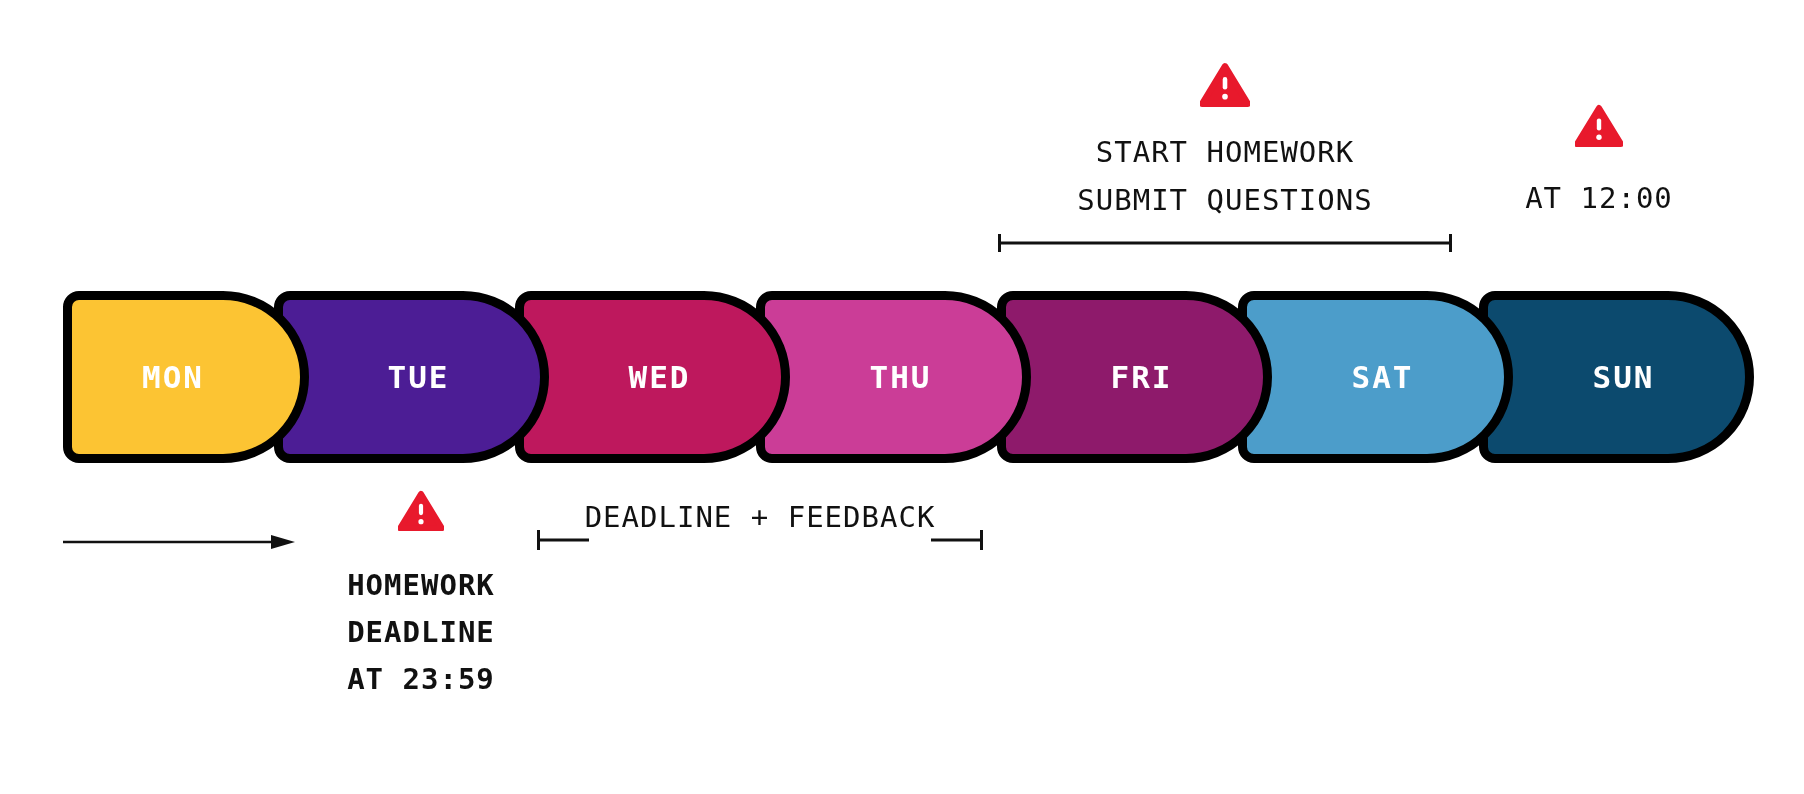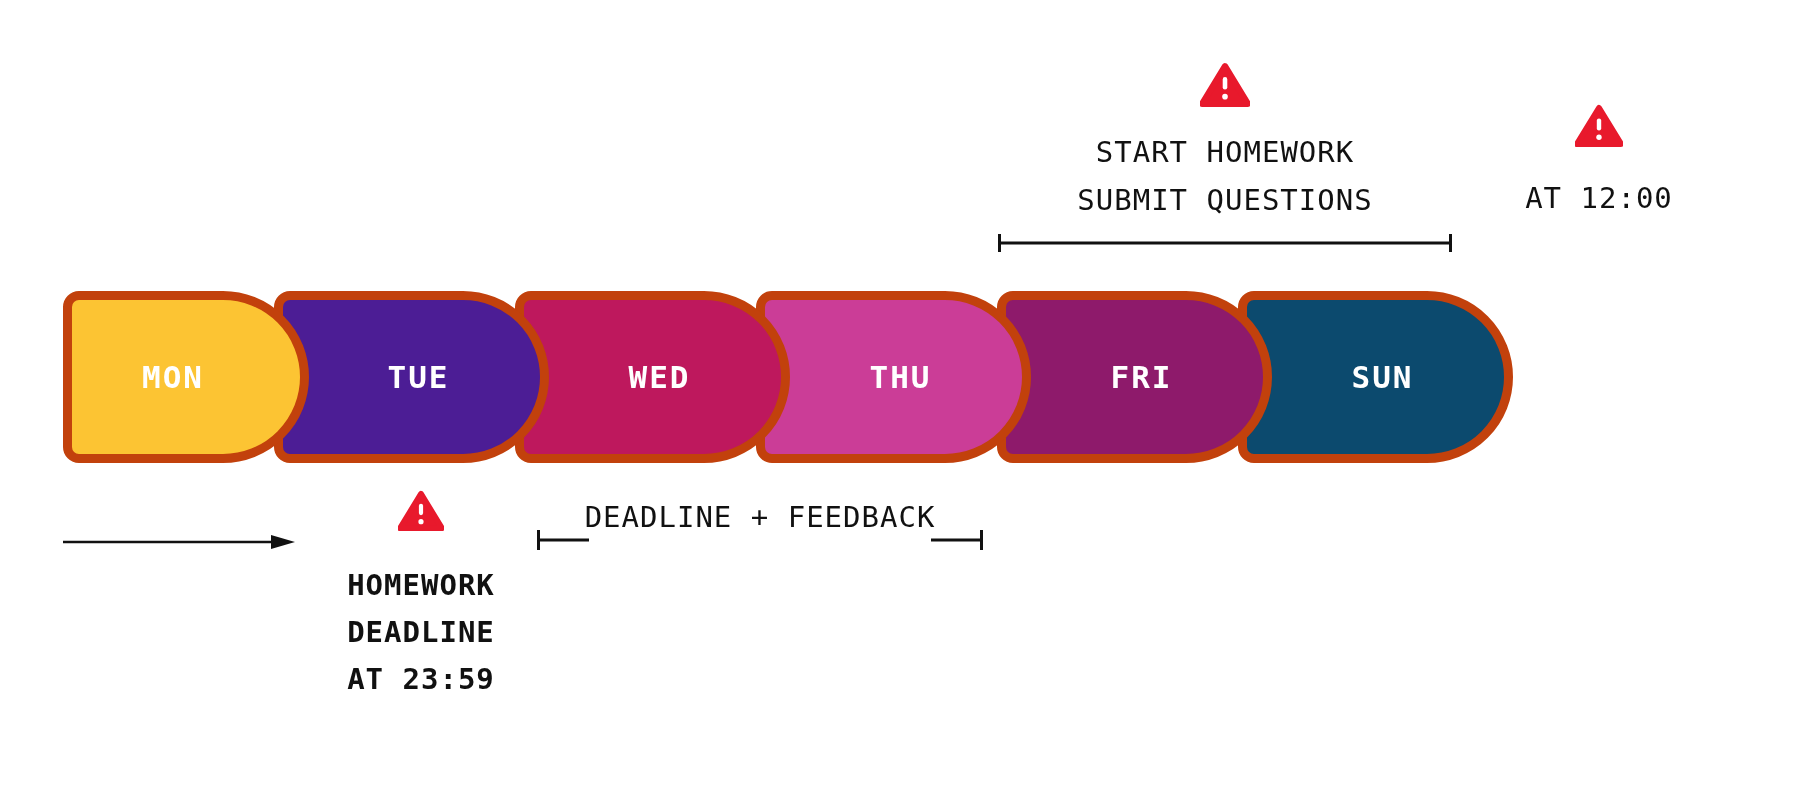--- a/index.html
+++ b/index.html
@@ -10,21 +10,21 @@
     overflow:hidden;
     font-family:"DejaVu Sans Mono", monospace;
     color:#111111;
   }
 
   
   .timeline{position:absolute;left:63px;top:291px;width:1691px;height:172px;}
   .day{
     position:absolute;top:0;height:172px;width:275px;
     box-sizing:border-box;
-    border:9px solid #c2410c;
+    border:9px solid #000000;
     border-radius:16px 86px 86px 16px;
   }
   .day .day-label{
     position:absolute;left:0;right:0;top:50%;
     transform:translateY(-50%);
     text-align:center;
     text-indent:14px;
     font-weight:bold;font-size:31px;letter-spacing:2px;color:#ffffff;
   }
   .day:nth-child(1){left:0;width:246px;z-index:7;}
@@ -75,20 +75,23 @@
     </div>
     <div class="day" style="background: #be185d;">
       <span class="day-label">WED</span>
     </div>
     <div class="day" style="background: rgb(203, 61, 151);">
       <span class="day-label">THU</span>
     </div>
     <div class="day" style="background: rgb(142, 26, 107);">
       <span class="day-label">FRI</span>
     </div>
+    <div class="day" style="background: rgb(76, 157, 202);">
+      <span class="day-label">SAT</span>
+    </div>
     <div class="day" style="background: #0c4a6e;">
       <span class="day-label">SUN</span>
     </div>
   </div>
 
   <div class="anno anno-start">
     <svg class="warn" viewBox="0 0 24 22">
       <path d="M12 2 L23 20 L1 20 Z" fill="#E8192C" stroke="#E8192C" stroke-width="3" stroke-linejoin="round"></path>
       <rect x="10.9" y="7.2" width="2.2" height="6" rx="1.1" fill="#ffffff"></rect>
       <circle cx="12" cy="16.6" r="1.35" fill="#ffffff"></circle>

